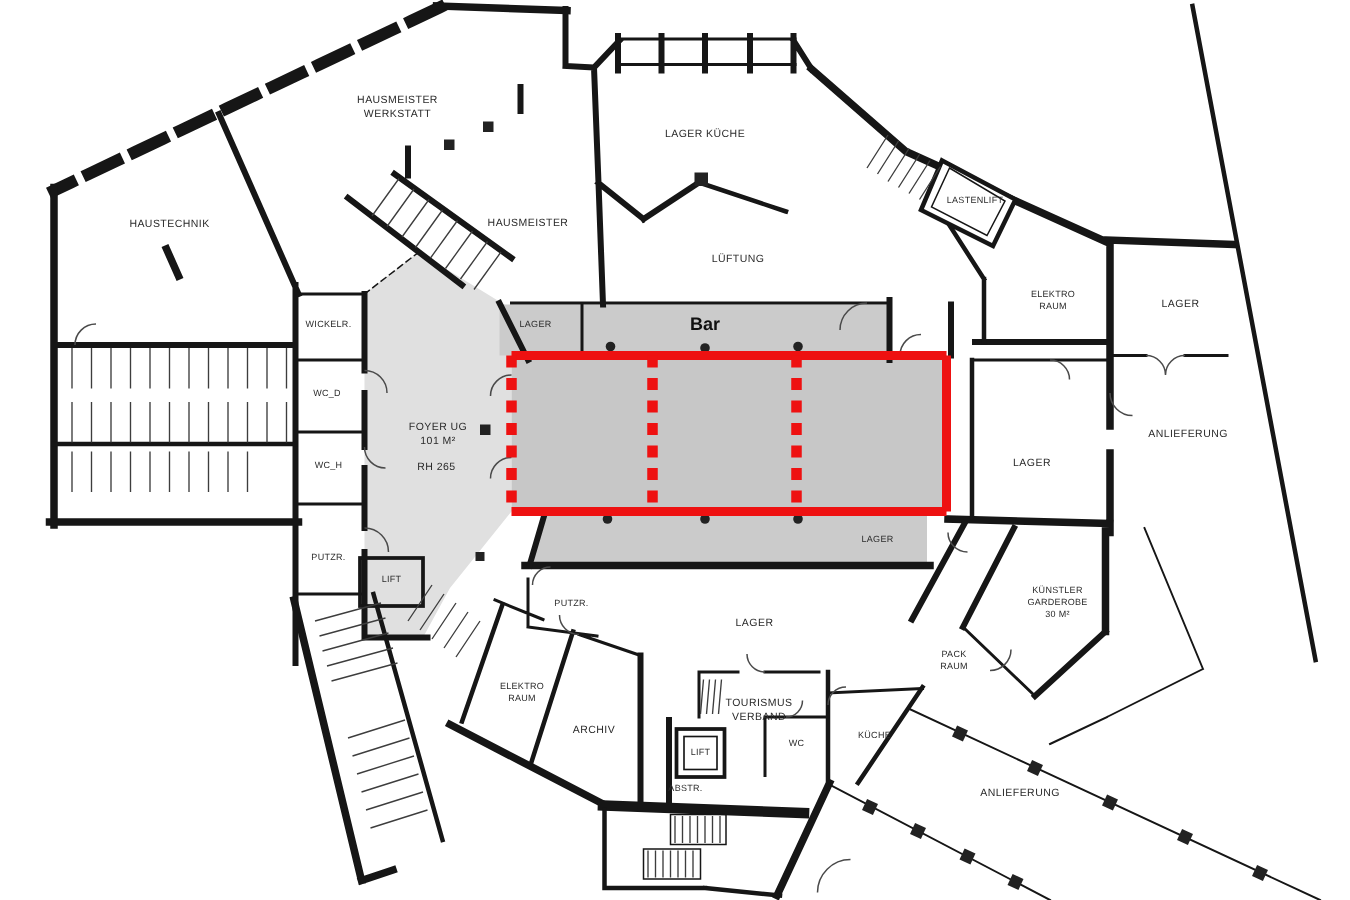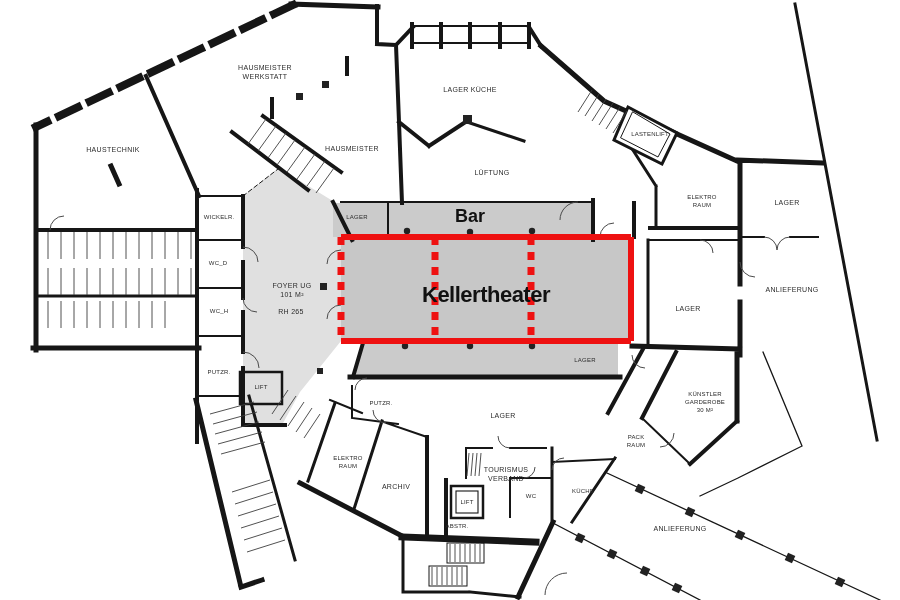--- a/index.html
+++ b/index.html
@@ -7,21 +7,21 @@
     position:relative;width:900px;height:600px;background:#ffffff;overflow:hidden;
     font-family:"Liberation Sans", sans-serif;
   }
   .plan svg{position:absolute;left:0;top:0;}
   .lbl{
     position:absolute;transform:translate(-50%,-50%);
     font-size:7px;letter-spacing:.3px;color:#2b2b2b;
     white-space:pre-line;text-align:center;line-height:1.3;z-index:5;
   }
   .lbl.sm{font-size:6px;letter-spacing:.2px;}
-  .lbl.bar{font-size:18px;font-weight:bold;letter-spacing:0;color:#111;}
+  .lbl.bar{font-size:12px;font-weight:bold;letter-spacing:0;color:#111;}
   .lbl.kt{font-size:22px;font-weight:bold;letter-spacing:-.5px;color:#111;}
 </style>
 </head>
 <body>
 
 <div class="plan">
 
 <svg width="900" height="600" viewBox="0 0 900 600">
 
   <g>
@@ -137,21 +137,20 @@
   <div class="lbl sm" style="left:219px;top:218px">WICKELR.</div>
   <div class="lbl sm" style="left:218px;top:264px">WC_D</div>
   <div class="lbl sm" style="left:219px;top:312px">WC_H</div>
   <div class="lbl sm" style="left:219px;top:373px">PUTZR.</div>
   <div class="lbl sm" style="left:261px;top:388px">LIFT</div>
   <div class="lbl" style="left:292px;top:290px">FOYER UG
 101 M²</div>
   <div class="lbl" style="left:291px;top:312px">RH 265</div>
   <div class="lbl sm" style="left:357px;top:218px">LAGER</div>
   <div class="lbl bar" style="left:470px;top:217px">Bar</div>
-  <div class="lbl kt" style="left:486px;top:295px">Kellertheater</div>
   <div class="lbl sm" style="left:585px;top:361px">LAGER</div>
   <div class="lbl sm" style="left:381px;top:404px">PUTZR.</div>
   <div class="lbl" style="left:503px;top:416px">LAGER</div>
   <div class="lbl sm" style="left:348px;top:463px">ELEKTRO
 RAUM</div>
   <div class="lbl" style="left:396px;top:487px">ARCHIV</div>
   <div class="lbl" style="left:506px;top:474px">TOURISMUS
 VERBAND</div>
   <div class="lbl sm" style="left:467px;top:503px">LIFT</div>
   <div class="lbl sm" style="left:531px;top:497px">WC</div>

